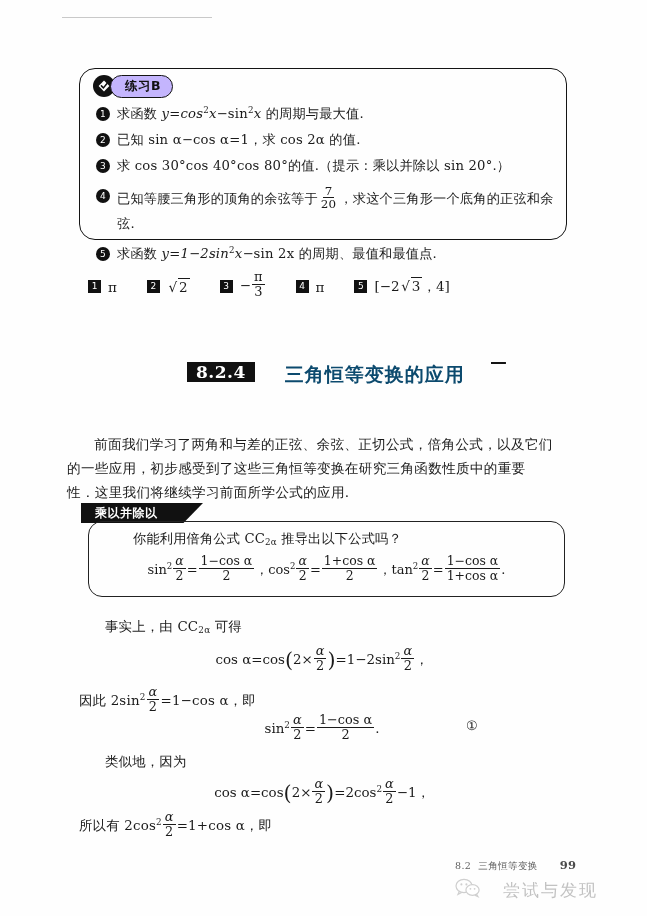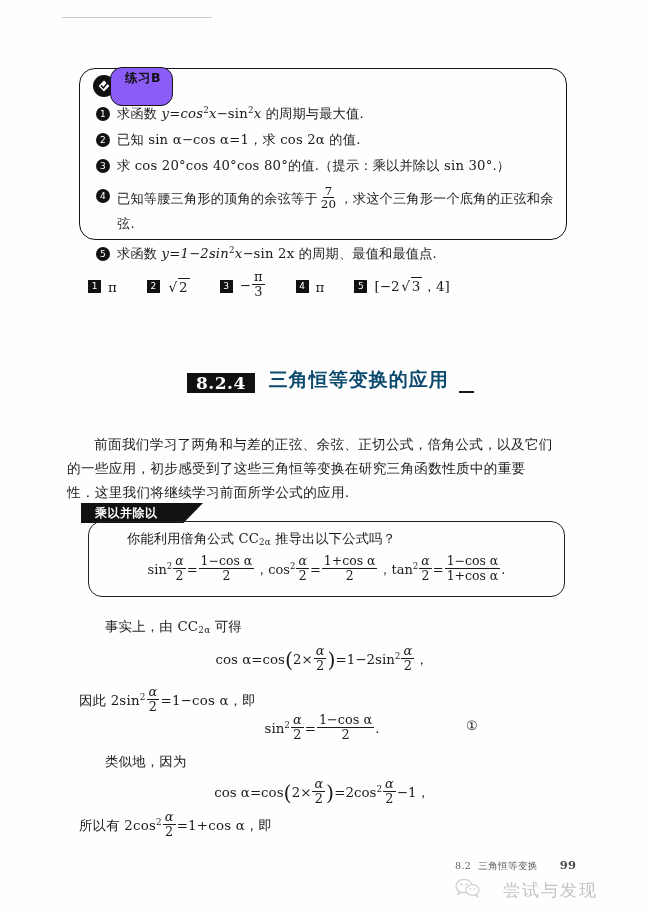--- a/index.html
+++ b/index.html
@@ -64,26 +64,26 @@
     flex: none;
   }
   .badge-diamond svg { display: block; }
   .badge-pill {
     margin-left: -5px;
     border: 1.4px solid #141414;
     border-radius: 12px;
     height: 21px;
     display: flex;
     align-items: center;
-    padding: 0 11px 16px 14px;
+    padding: 0 11px 0 14px;
     font-family: "DejaVu Sans", "Liberation Sans", sans-serif;
     font-size: 12.5px;
     font-weight: bold;
     letter-spacing: 0.5px;
-    background: #8b5cf6;
+    background: #c4b5fd;
     color: #111;
   }
 
   .ex-list {
     position: absolute;
     left: 96px;
     top: 104px;
     width: 462px;
   }
   .ex-item {
@@ -137,22 +137,23 @@
     flex: none;
     margin-right: 7px;
   }
 
   
   .section-head {
     position: absolute;
     left: 187px;
     top: 362px;
     display: flex;
-    align-items: flex-end;
+    align-items: flex-start;
     height: 31px;
+    gap: 16px;
   }
   .sec-num {
     background: #111;
     color: #fff;
     font-family: "DejaVu Serif", "Liberation Serif", serif;
     font-weight: bold;
     font-size: 17px;
     display: flex;
     align-items: center;
     padding: 0 9px;
@@ -220,21 +221,21 @@
     left: 88px;
     top: 521px;
     width: 477px;
     height: 76px;
     border: 1.4px solid #222;
     border-radius: 14px;
     box-sizing: border-box;
   }
   .fb-q {
     position: absolute;
-    left: 127px;
+    left: 133px;
     top: 530px;
     font-size: 13.2px;
     letter-spacing: 0.2px;
   }
   .fb-formulas {
     position: absolute;
     left: 88px;
     top: 556px;
     width: 477px;
     display: flex;
@@ -370,21 +371,21 @@
       <span class="ex-text"><span>求函数 </span><span class="it">y=cos</span><sup>2</sup><span class="it">x</span><span>−sin</span><sup>2</sup><span class="it">x</span><span> 的周期与最大值.</span></span>
     </div>
 
     <div class="ex-item">
       <span class="ex-num">2</span>
       <span class="ex-text">已知 sin α−cos α=1，求 cos 2α 的值.</span>
     </div>
 
     <div class="ex-item tall">
       <span class="ex-num">3</span>
-      <span class="ex-text">求 cos 20°cos 40°cos 80°的值.（提示：乘以并除以 sin 30°.）</span>
+      <span class="ex-text">求 cos 30°cos 40°cos 80°的值.（提示：乘以并除以 sin 20°.）</span>
     </div>
 
     <div class="ex-item tall">
       <span class="ex-num">4</span>
       <span class="ex-text"><span>已知等腰三角形的顶角的余弦等于</span><span class="frac small">
             <span class="num">7</span>
             <span class="den">20</span>
           </span><span>，求这个三角形一个底角的正弦和余弦.</span></span>
     </div>
 

